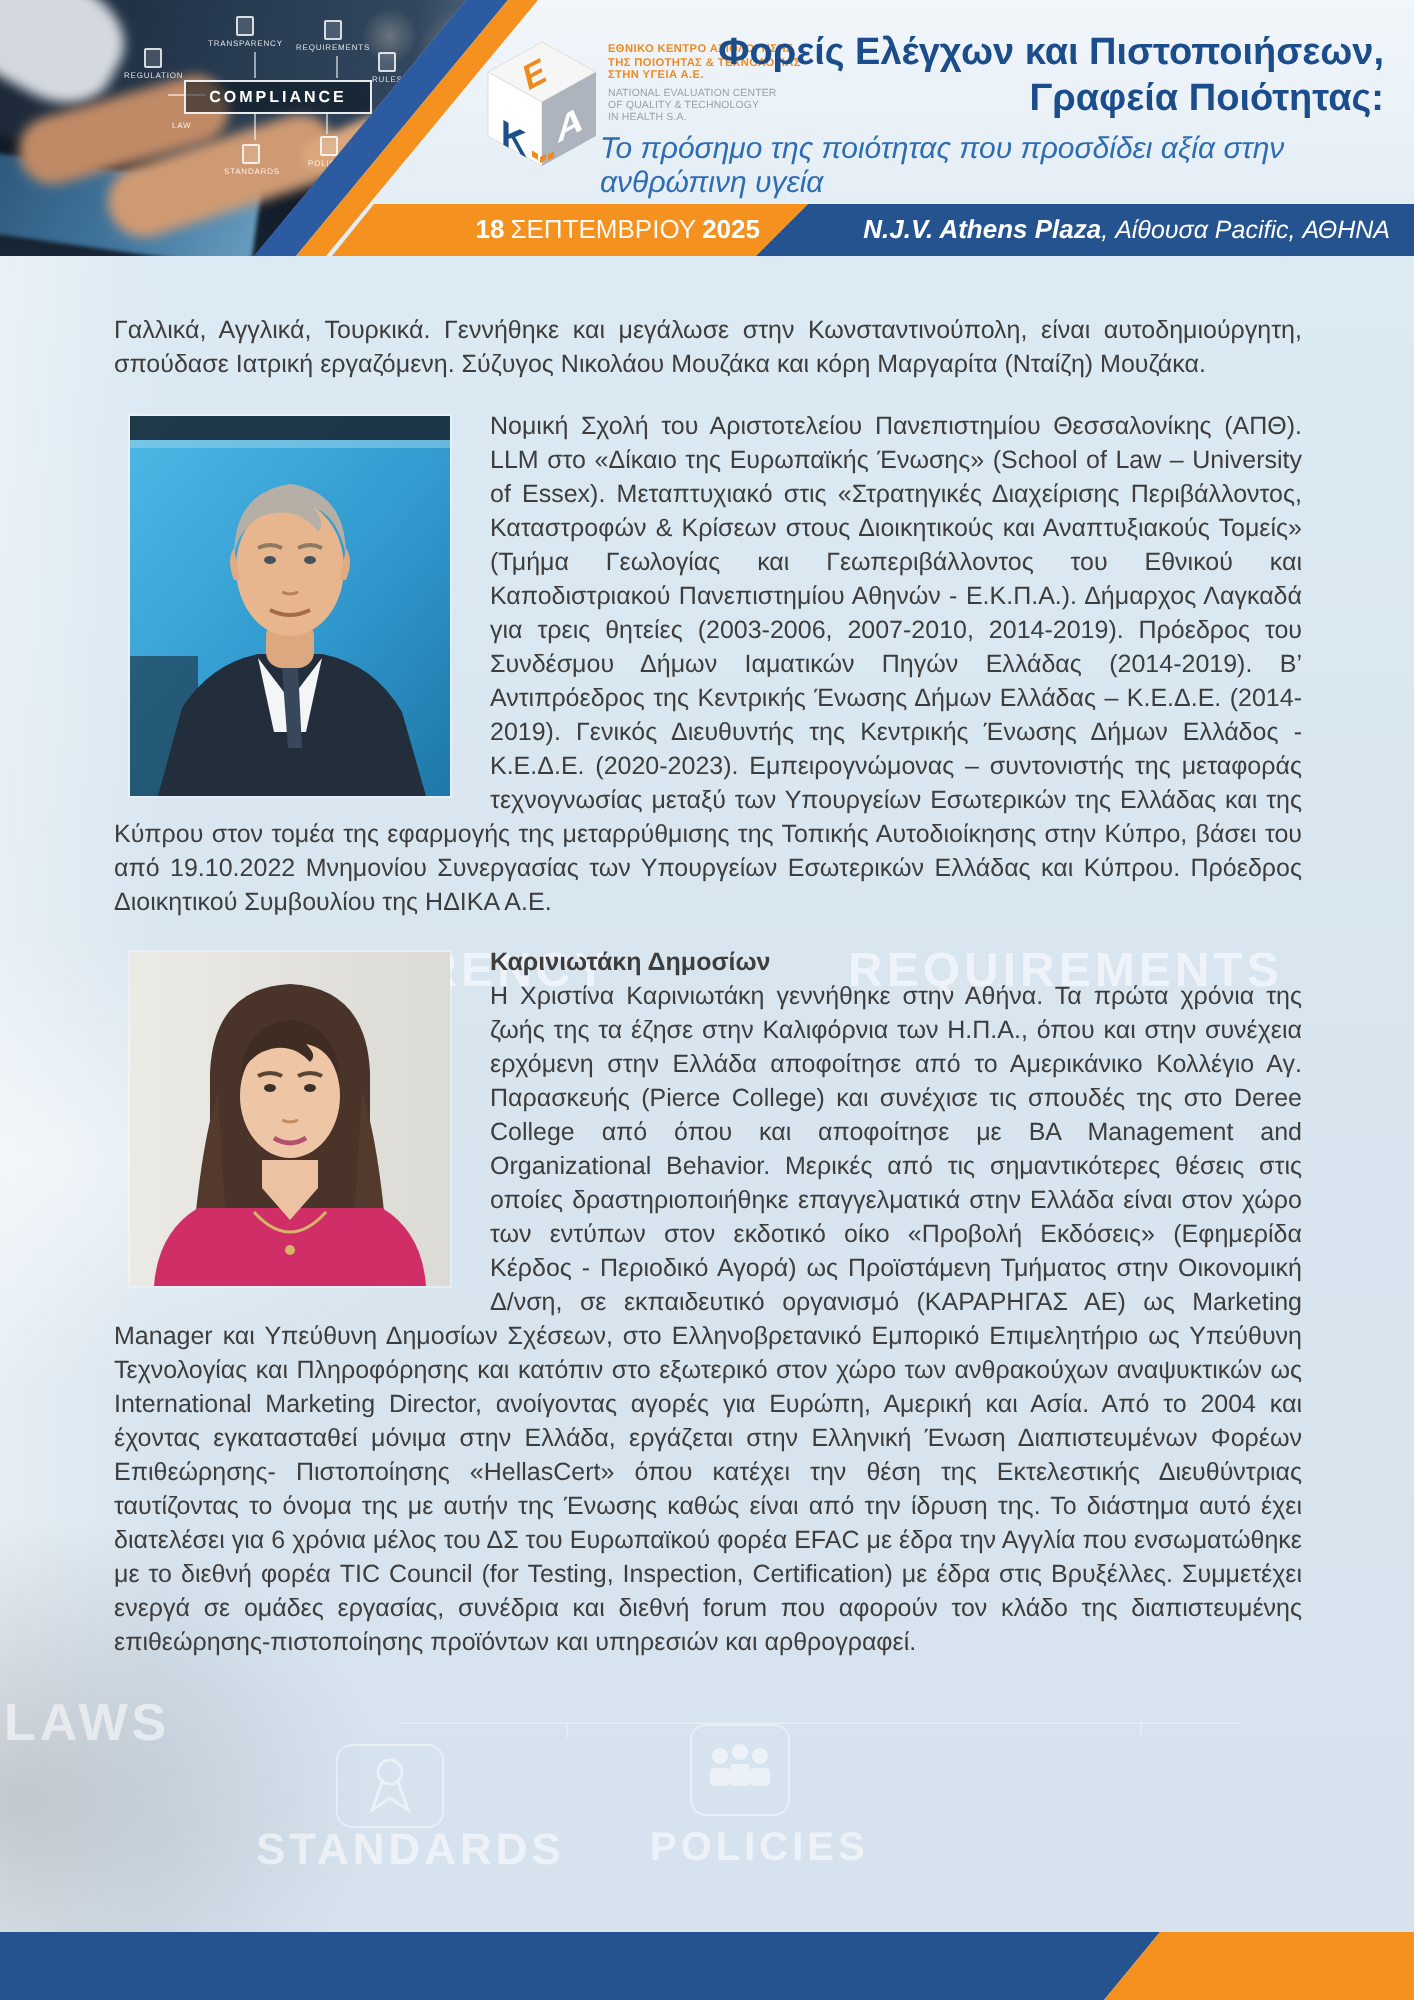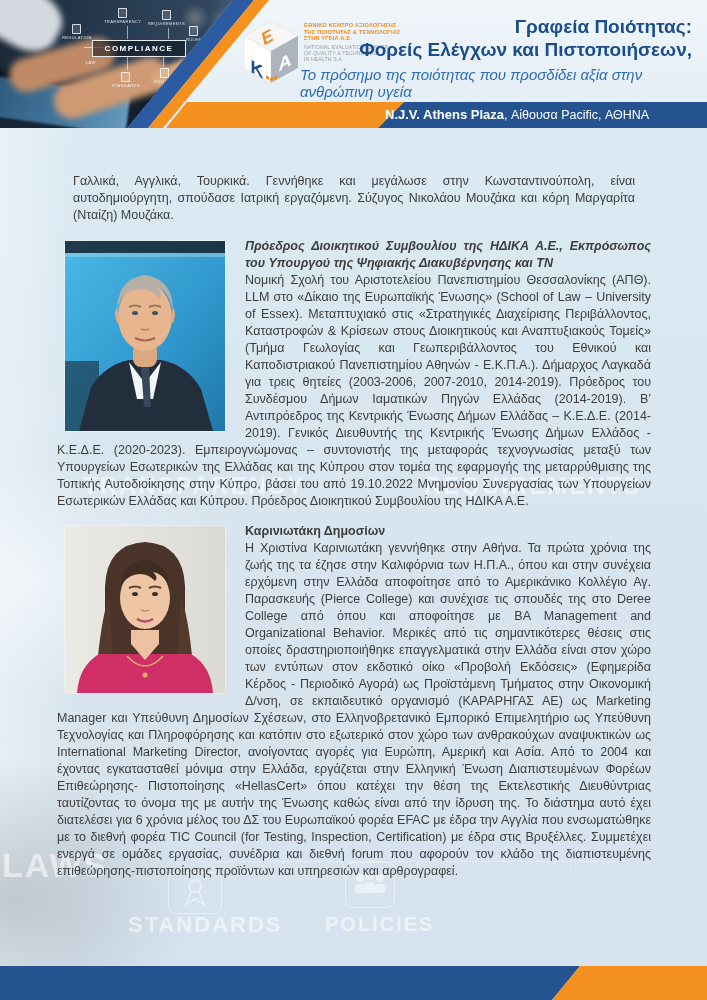--- a/index.html
+++ b/index.html
@@ -50,41 +50,41 @@
   .h-title{position:absolute;right:15px;top:15px;width:380px;text-align:right;color:#1b4d8c;font-size:19px;font-weight:bold;line-height:23px;}
   .h-tag{position:absolute;right:7px;top:66px;width:400px;text-align:left;color:#2e6db4;font-size:15px;font-style:italic;}
 
   
   .bar{position:absolute;left:0;top:102px;width:707px;height:26px;}
   .bar-orange{position:absolute;inset:0;background:#f5911e;clip-path:polygon(187px 0,404px 0,378px 26px,166px 26px);}
   .bar-blue{position:absolute;inset:0;background:#24538f;clip-path:polygon(404px 0,707px 0,707px 26px,378px 26px);}
   .bar-date{position:absolute;left:195px;top:0;width:185px;height:26px;line-height:26px;text-align:right;color:#fff;font-size:13px;}
   .bar-date .b{font-weight:bold;}
   .bar-date .m{font-weight:normal;opacity:.95;margin:0 3px;}
-  .bar-venue{position:absolute;left:385px;top:0;width:310px;height:26px;line-height:26px;text-align:left;color:#fff;font-size:12.5px;}
+  .bar-venue{position:absolute;left:385px;top:0;width:310px;height:26px;line-height:26px;text-align:right;color:#fff;font-size:12.5px;font-style:italic;}
   .bar-venue .b{font-weight:bold;font-size:13px;}
 
   
   .wm{position:absolute;color:rgba(255,255,255,.55);font-weight:bold;letter-spacing:2px;white-space:nowrap;}
   .wm1{left:83px;top:472px;font-size:24px;}
   .wm2{left:424px;top:472px;font-size:24px;}
-  .wm3{left:2px;top:846px;font-size:34px;}
+  .wm3{left:2px;top:846px;font-size:26px;}
   .wm4{left:128px;top:912px;font-size:22px;}
   .wm5{left:325px;top:913px;font-size:20px;}
   .wm-icon{position:absolute;border:1.5px solid rgba(255,255,255,.45);border-radius:8px;}
   .wi1{left:168px;top:872px;width:52px;height:40px;}
   .wi2{left:345px;top:862px;width:48px;height:44px;}
   .wm-line{position:absolute;background:rgba(255,255,255,.3);}
   .wl1{left:200px;top:861px;width:420px;height:1px;}
   .wl2{left:283px;top:861px;width:1px;height:8px;}
   .wl3{left:570px;top:861px;width:1px;height:8px;}
 
   
   .content{position:absolute;left:57px;top:157px;width:594px;font-size:12.5px;line-height:17px;}
-  .content p{margin:16px;text-align:justify;}
+  .content p{margin:0;text-align:justify;}
   .intro{margin-bottom:14px !important;}
   .bio{margin-bottom:13px;}
   .bio::after{content:"";display:block;clear:both;}
   .photo{float:left;width:160px;margin:3px 20px 5px 8px;box-shadow:0 0 0 1px rgba(255,255,255,.35);}
   .photo svg{display:block;}
   .bio-name{font-weight:bold;}
   .bio-title{font-weight:bold;font-style:italic;text-align:justify;}
   .bio-body{text-align:justify;}
 
   
@@ -144,29 +144,30 @@
         </div>
         <div class="lt-en">
           <div>NATIONAL EVALUATION CENTER</div>
           <div>OF QUALITY &amp; TECHNOLOGY</div>
           <div>IN HEALTH S.A.</div>
         </div>
       </div>
     </div>
 
     <div class="h-title">
+      <div>Φορείς Ελέγχων και Πιστοποιήσεων,</div>
       <div>Γραφεία Ποιότητας:</div>
-      <div>Φορείς Ελέγχων και Πιστοποιήσεων,</div>
     </div>
     <div class="h-tag">Το πρόσημο της ποιότητας που προσδίδει αξία στην ανθρώπινη υγεία</div>
   </div>
 
   <div class="bar">
     <div class="bar-orange"></div>
     <div class="bar-blue"></div>
+    <div class="bar-date"><span class="b">18</span><span class="m">ΣΕΠΤΕΜΒΡΙΟΥ</span><span class="b">2025</span></div>
     <div class="bar-venue"><span class="b">N.J.V. Athens Plaza</span><span>, Αίθουσα Pacific, ΑΘΗΝΑ</span></div>
   </div>
 
   <div class="wm wm1">TRANSPARENCY</div>
   <div class="wm wm2">REQUIREMENTS</div>
   <div class="wm wm3">LAWS</div>
   <div class="wm wm4">STANDARDS</div>
   <div class="wm wm5">POLICIES</div>
   <div class="wm-line wl1"></div>
   <div class="wm-line wl2"></div>
@@ -219,21 +220,20 @@
           <path d="M52 66 Q48 72 52 82 L55 82 Z" fill="#e0ab82"></path>
           <path d="M108 66 Q112 72 108 82 L105 82 Z" fill="#e0ab82"></path>
           <path d="M64 66 Q70 63 76 66" stroke="#8c7a62" stroke-width="2" fill="none"></path>
           <path d="M84 66 Q90 63 96 66" stroke="#8c7a62" stroke-width="2" fill="none"></path>
           <ellipse cx="70" cy="72" rx="3" ry="2" fill="#46525e"></ellipse>
           <ellipse cx="90" cy="72" rx="3" ry="2" fill="#46525e"></ellipse>
           <path d="M76 88 Q80 90 84 88" stroke="#b5805c" stroke-width="1.5" fill="none"></path>
           <path d="M70 97 Q80 102 90 97" stroke="#a66a4b" stroke-width="2" fill="none"></path>
         </svg>
       </div>
-      <div class="bio-title">Πρόεδρος Διοικητικού Συμβουλίου της ΗΔΙΚΑ Α.Ε., Εκπρόσωπος του Υπουργού της Ψηφιακής Διακυβέρνησης και ΤΝ</div>
       <div class="bio-body">Νομική Σχολή του Αριστοτελείου Πανεπιστημίου Θεσσαλονίκης (ΑΠΘ). LLM στο «Δίκαιο της Ευρωπαϊκής Ένωσης» (School of Law – University of Essex). Μεταπτυχιακό στις «Στρατηγικές Διαχείρισης Περιβάλλοντος, Καταστροφών &amp; Κρίσεων στους Διοικητικούς και Αναπτυξιακούς Τομείς» (Τμήμα Γεωλογίας και Γεωπεριβάλλοντος του Εθνικού και Καποδιστριακού Πανεπιστημίου Αθηνών - Ε.Κ.Π.Α.). Δήμαρχος Λαγκαδά για τρεις θητείες (2003-2006, 2007-2010, 2014-2019). Πρόεδρος του Συνδέσμου Δήμων Ιαματικών Πηγών Ελλάδας (2014-2019). Β’ Αντιπρόεδρος της Κεντρικής Ένωσης Δήμων Ελλάδας – Κ.Ε.Δ.Ε. (2014-2019). Γενικός Διευθυντής της Κεντρικής Ένωσης Δήμων Ελλάδος - Κ.Ε.Δ.Ε. (2020-2023). Εμπειρογνώμονας – συντονιστής της μεταφοράς τεχνογνωσίας μεταξύ των Υπουργείων Εσωτερικών της Ελλάδας και της Κύπρου στον τομέα της εφαρμογής της μεταρρύθμισης της Τοπικής Αυτοδιοίκησης στην Κύπρο, βάσει του από 19.10.2022 Μνημονίου Συνεργασίας των Υπουργείων Εσωτερικών Ελλάδας και Κύπρου. Πρόεδρος Διοικητικού Συμβουλίου της ΗΔΙΚΑ Α.Ε.</div>
     </div>
 
     <div class="bio">
       <div class="photo">
         <svg width="160" height="167" viewBox="0 0 160 167">
           <defs>
             <linearGradient id="bg2" x1="0" y1="0" x2="1" y2="0">
               <stop offset="0" stop-color="#eceae5"></stop>
                 <stop offset="1" stop-color="#dcdad4"></stop>

